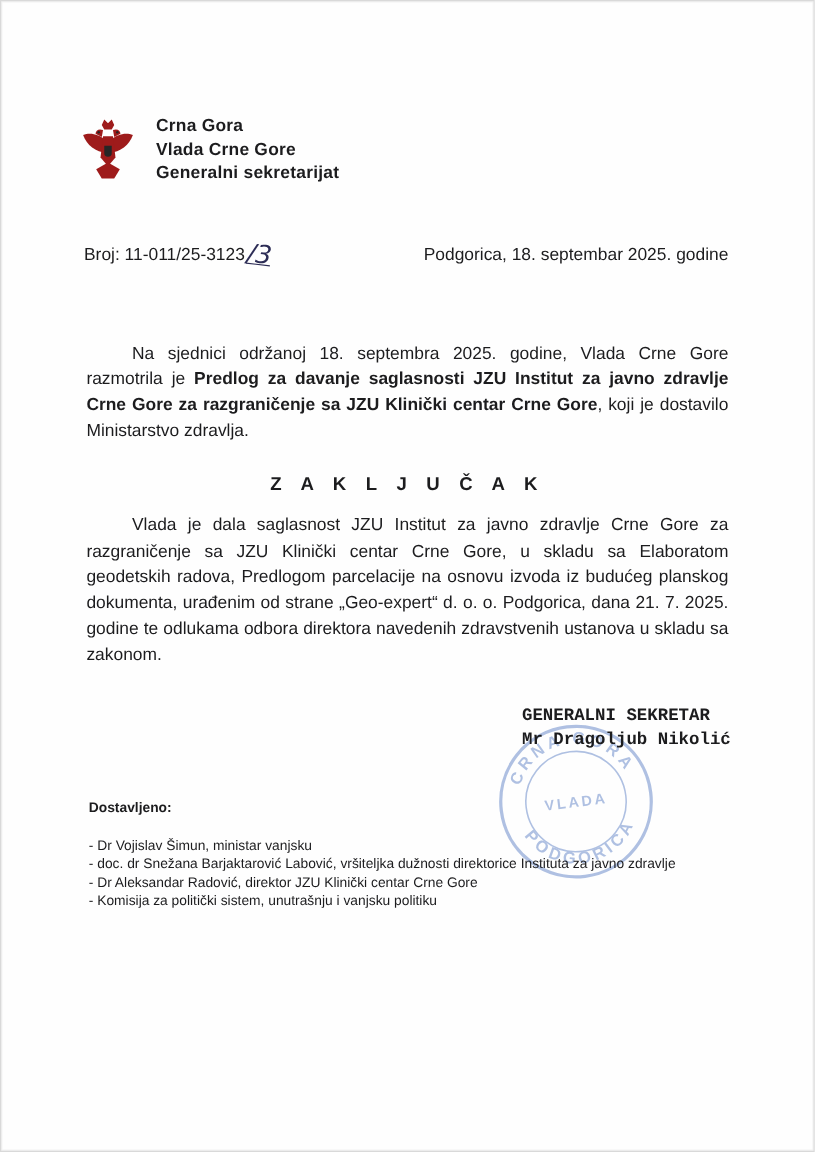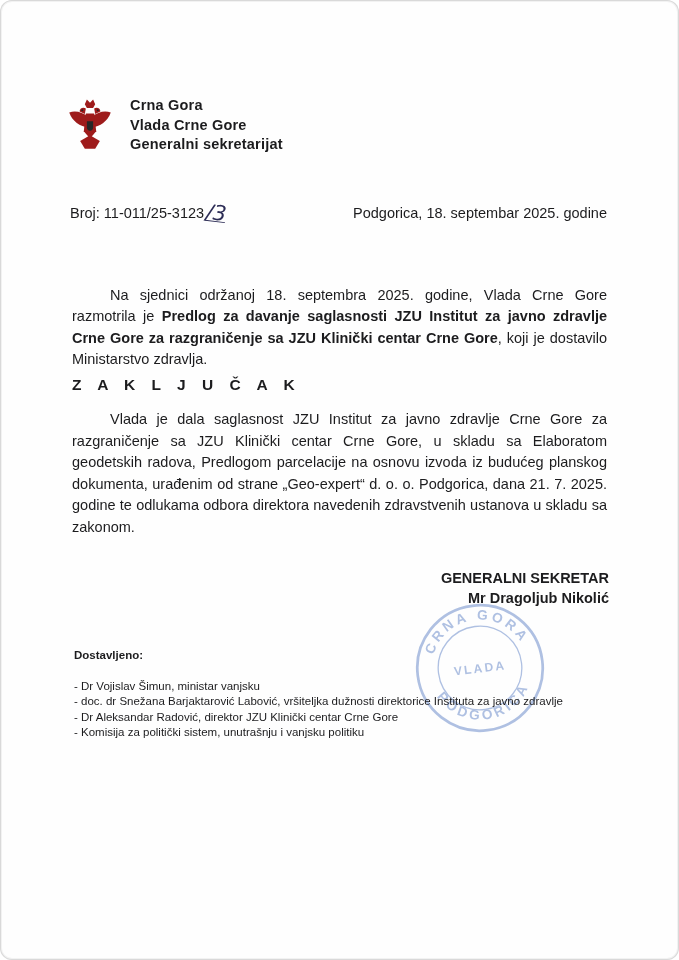--- a/index.html
+++ b/index.html
@@ -8,21 +8,20 @@
     font-family: "Liberation Sans", sans-serif;
   }
   .page {
     position: relative;
     width: 679px; height: 960px;
     box-sizing: border-box;
     background: #fefefe;
     color: #1c1c1e;
     box-shadow: inset 0 0 0 1px #d9d9d9, inset 0 0 0 2px #f2f2f2;
     overflow: hidden;
-    border-radius: 12px;
   }
   
   .letterhead {
     display: flex; align-items: center; gap: 16px;
     padding: 96px 0 0 66px;
   }
   .emblem { width: 48px; height: 56px; flex: 0 0 auto; }
   .emblem svg { width: 100%; height: 100%; display: block; }
   .letterhead-text { font-weight: bold; font-size: 14.5px; line-height: 19.5px; letter-spacing: 0.2px; }
   
@@ -44,31 +43,31 @@
     padding-bottom: 3px;
   }
   
   .body-text {
     margin: 64px 72px 0 72px;
     font-size: 14.5px; line-height: 21.5px;
     text-align: justify;
   }
   .para { margin: 0; text-indent: 38px; }
   .conclusion {
-    text-indent: 0;
+    text-align: center; text-indent: 0;
     font-size: 15.5px; font-weight: bold; letter-spacing: 6px;
-    margin: 3px 0 14px 0;
+    margin: 22px 0 14px 0;
   }
   
   .sig {
     margin: 30px 70px 0 auto;
     width: max-content;
-    text-align: right;
+    text-align: left;
     font-weight: bold; font-size: 14.5px; line-height: 20px;
-    position: relative; z-index: 2;
+    position: relative; z-index: 2; font-family: Liberation Mono, monospace;
   }
   
   .stamp {
     position: absolute; left: 414px; top: 602px;
     width: 132px; height: 132px;
     color: #5b7fc4; opacity: 0.48;
     transform: rotate(-7deg);
     z-index: 1; pointer-events: none;
   }
   .stamp svg { width: 100%; height: 100%; }

